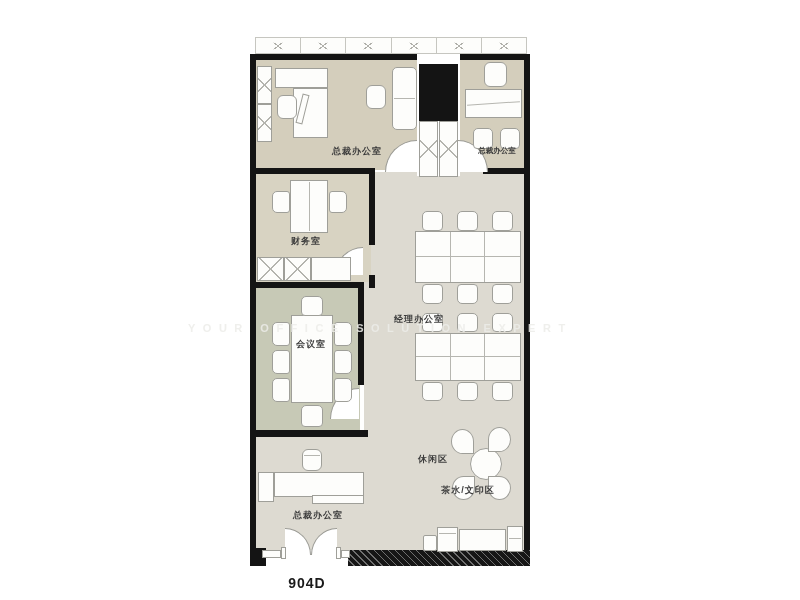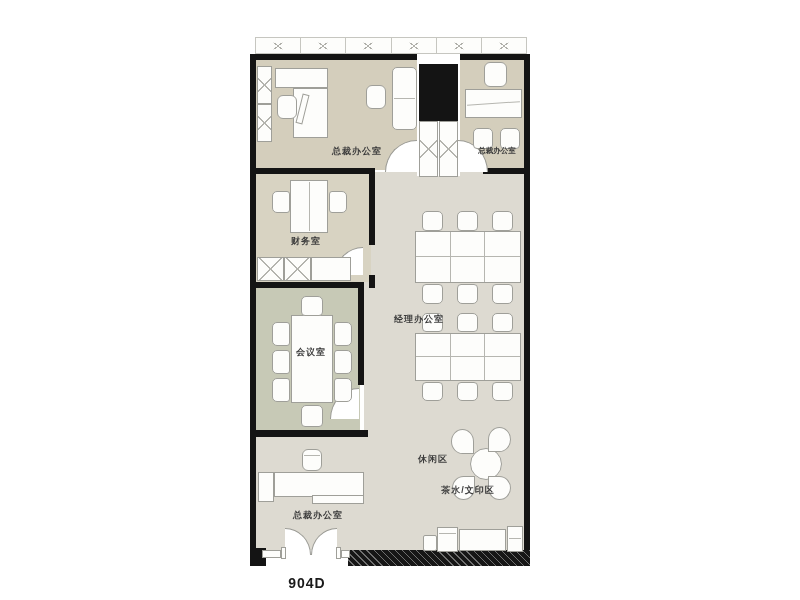--- a/index.html
+++ b/index.html
@@ -194,21 +194,22 @@
   <div class="furn" style="left:302px;top:449px;width:20px;height:22px;border-radius:6px;">
     <div class="divider-h" style="top:5px;"></div>
   </div>
   <div class="furn" style="left:258px;top:472px;width:16px;height:30px;"></div>
   <div class="furn" style="left:274px;top:472px;width:90px;height:25px;"></div>
   <div class="furn" style="left:312px;top:495px;width:52px;height:9px;"></div>
 
   <div class="lbl" style="left:357px;top:151px;">总裁办公室</div>
   <div class="lbl lbl-sm" style="left:497px;top:151px;">总裁办公室</div>
   <div class="lbl" style="left:306px;top:241px;">财务室</div>
-  <div class="lbl" style="left:311px;top:352px;">会议室</div>
+  <div class="lbl" style="left:311px;top:344px;">会议室</div>
   <div class="lbl" style="left:419px;top:319px;">经理办公室</div>
   <div class="lbl" style="left:433px;top:459px;">休闲区</div>
   <div class="lbl" style="left:468px;top:490px;">茶水/文印区</div>
   <div class="lbl" style="left:318px;top:515px;">总裁办公室</div>
 
+  <div id="watermark-tagline">YOUR OFFICE SOLUTION EXPERT</div>
   <div id="plan-code">904D</div>
 
 </div>
 
 </body></html>

